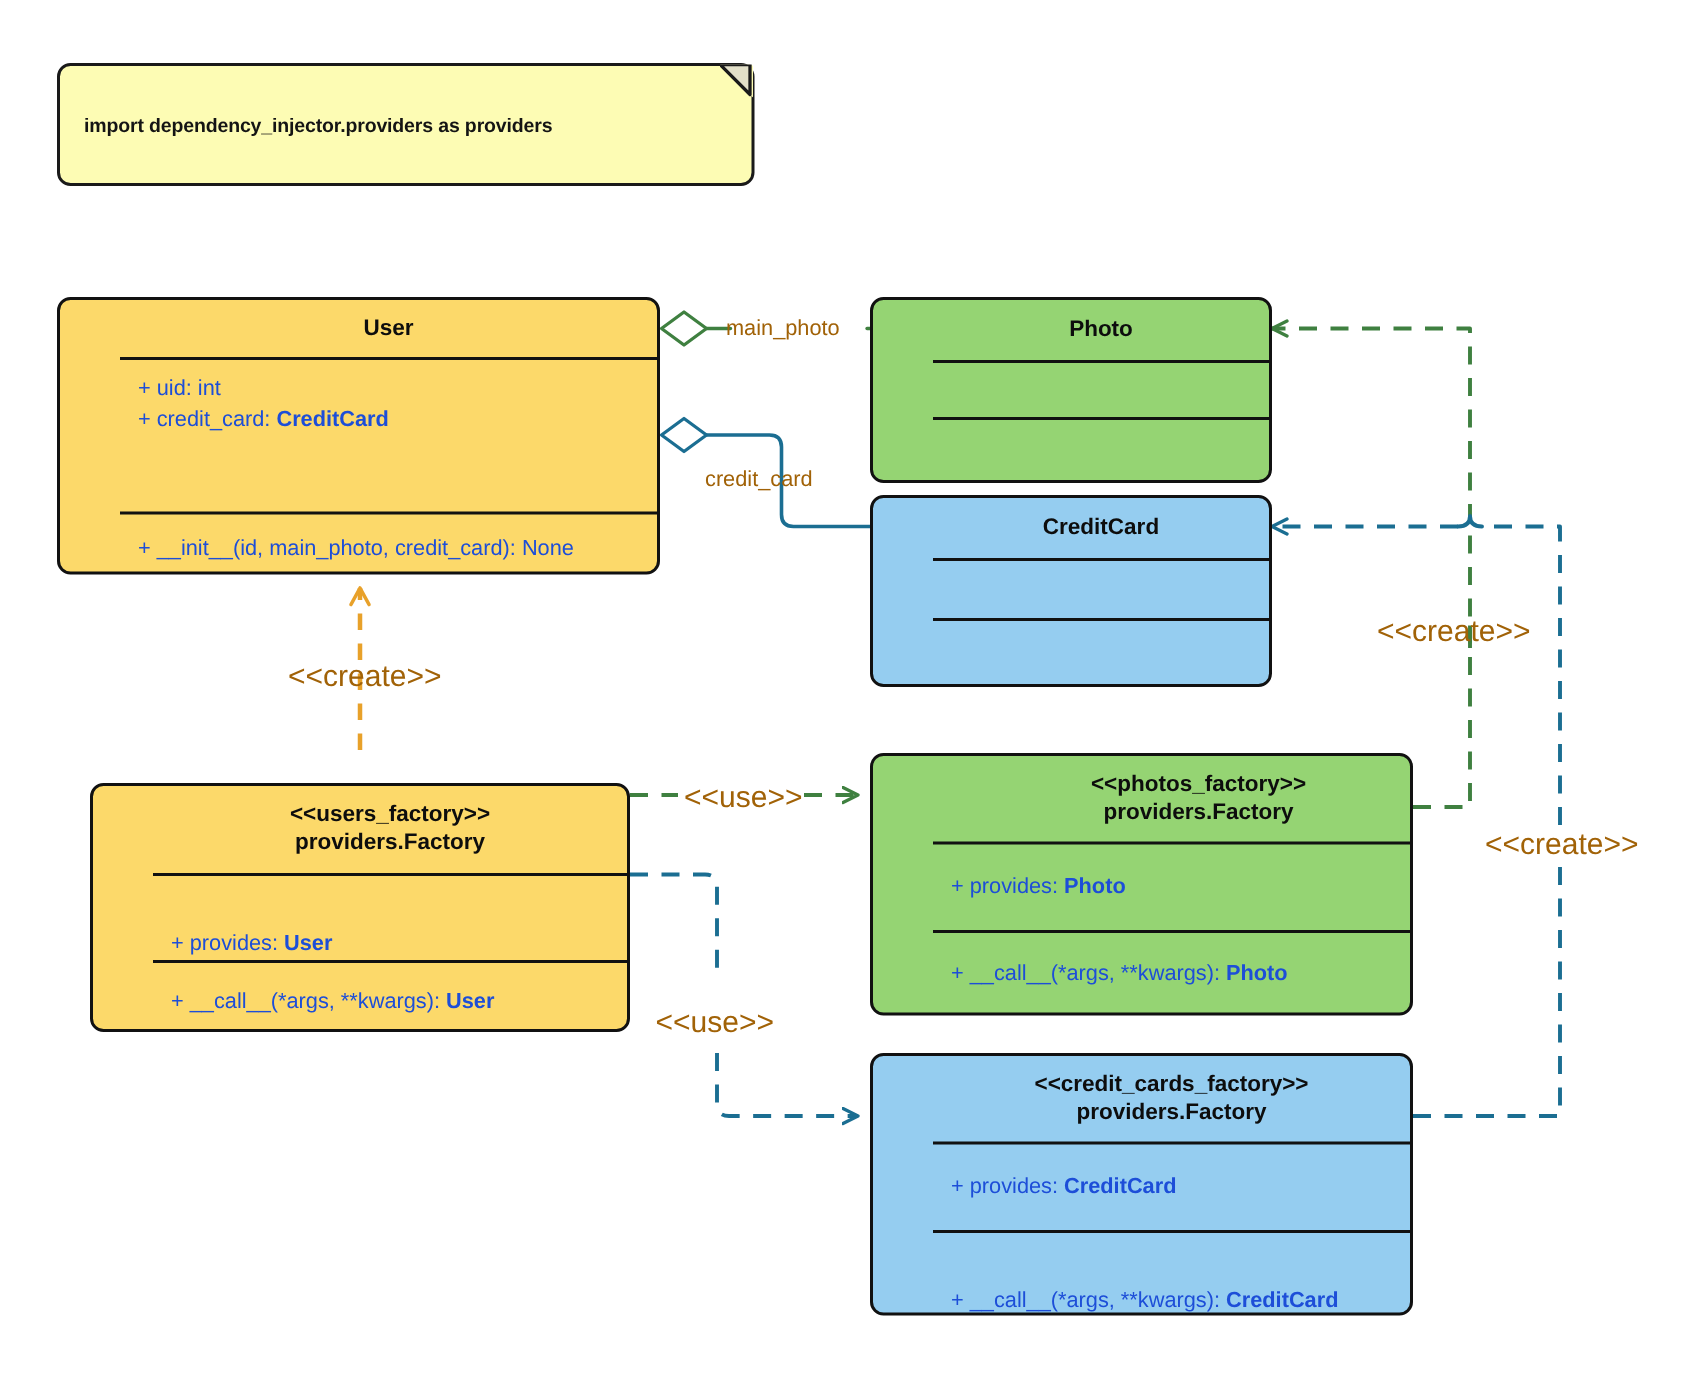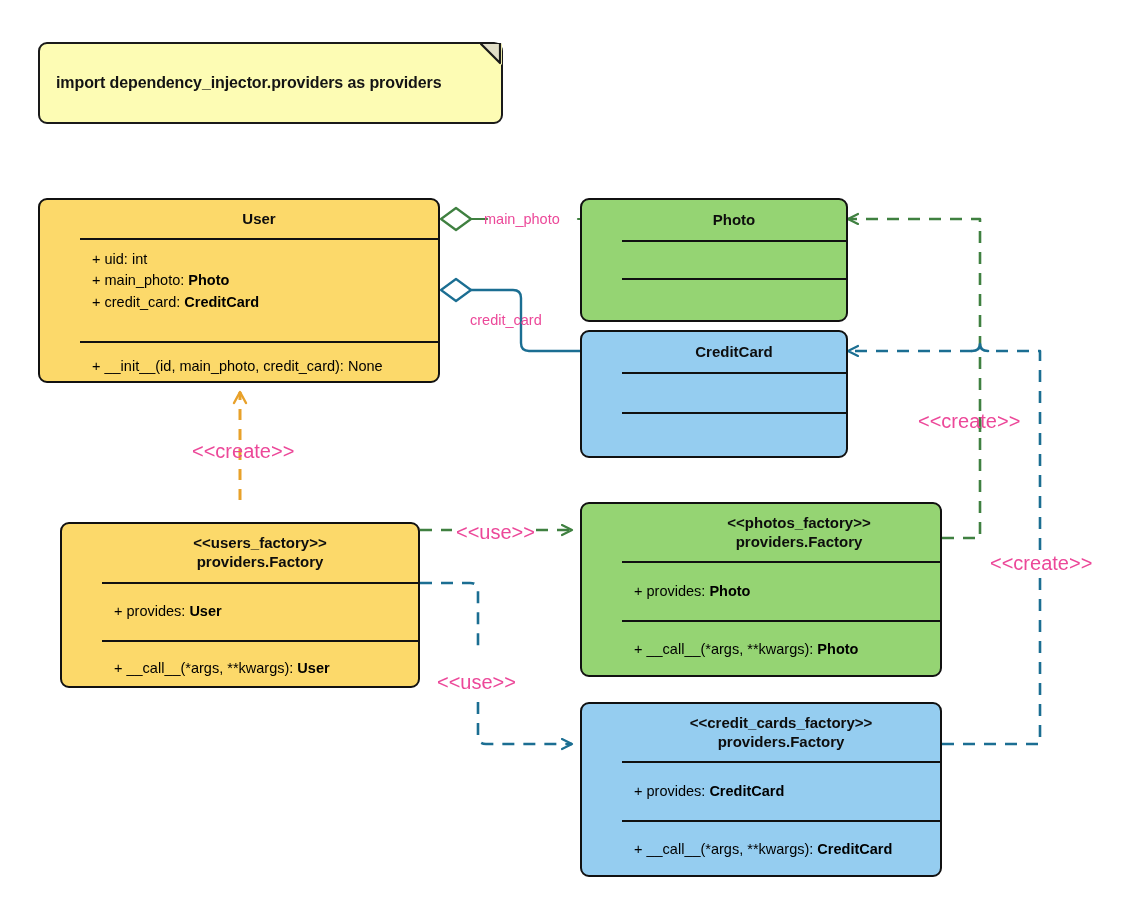--- a/index.html
+++ b/index.html
@@ -32,21 +32,21 @@
     position: absolute;
     box-sizing: border-box;
     background: #fdfcb4;
     border: 2.2px solid #1a1a1a;
     border-radius: 9px;
     display: flex;
     align-items: center;
     padding: 0 16px;
   }
   .note-text {
-    font-size: 16px;
+    font-size: 13px;
     font-weight: bold;
     color: #141414;
     letter-spacing: -0.1px;
     white-space: nowrap;
   }
   .note-fold {
     position: absolute;
     right: -1px;
     top: -1px;
     width: 22px;
@@ -89,31 +89,31 @@
   .cls-sect {
     flex: none;
     display: flex;
     flex-direction: column;
     justify-content: center;
     padding: 0 12px;
   }
   .cls-sect.tight { justify-content: flex-start; padding-top: 9px; }
   .mem {
     font-size: 14.5px;
-    color: #000000;
+    color: #1d4ed8;
     line-height: 1.47;
     white-space: nowrap;
   }
   .mem b { font-weight: bold; }
 
   
   .elabel {
     position: absolute;
     font-size: 14.5px;
-    color: #ec4899;
+    color: #a16207;
     white-space: nowrap;
     background: transparent;
   }
   .elabel.stereo-lbl { font-size: 20px; }
 </style>
 </head>
 <body>
 
 <div id="canvas">
 
@@ -182,23 +182,20 @@
   <div class="cls yellow" style="left:38px; top:198px; width:402px; height:185px;">
     <div class="cls-head" style="height:38px;">
       <span>User</span>
     </div>
     <div class="cls-sep"></div>
     <div class="cls-sect tight" style="height:92px;">
       <div class="mem">
         <span>+ uid: </span><span>int</span>
       </div>
       <div class="mem">
-        <span>+ main_photo: </span><b>Photo</b>
-      </div>
-      <div class="mem">
         <span>+ credit_card: </span><b>CreditCard</b>
       </div>
     </div>
     <div class="cls-sep"></div>
     <div class="cls-sect" style="height:48px;">
       <div class="mem">
         <span>+ __init__(id, main_photo, credit_card): </span><span>None</span>
       </div>
     </div>
   </div>
@@ -222,21 +219,21 @@
     <div class="cls-sep"></div>
     <div class="cls-sect" style="height:42px;"></div>
   </div>
 
   <div class="cls yellow" style="left:60px; top:500px; width:360px; height:166px;margin-top:22px;">
     <div class="cls-head" style="height:58px;">
       <span class="stereo">&lt;&lt;users_factory&gt;&gt;</span>
       <span>providers.Factory</span>
     </div>
     <div class="cls-sep"></div>
-    <div class="cls-sect" style="height:56px;">
+    <div class="cls-sect" style="height:56px;justify-content:flex-end;">
       <div class="mem">
         <span>+ provides: </span><b>User</b>
       </div>
     </div>
     <div class="cls-sep"></div>
     <div class="cls-sect" style="height:54px;">
       <div class="mem">
         <span>+ __call__(*args, **kwargs): </span><b>User</b>
       </div>
     </div>
@@ -266,21 +263,21 @@
       <span class="stereo">&lt;&lt;credit_cards_factory&gt;&gt;</span>
       <span>providers.Factory</span>
     </div>
     <div class="cls-sep"></div>
     <div class="cls-sect" style="height:57px;">
       <div class="mem">
         <span>+ provides: </span><b>CreditCard</b>
       </div>
     </div>
     <div class="cls-sep"></div>
-    <div class="cls-sect" style="height:56px;">
+    <div class="cls-sect" style="height:56px;justify-content:flex-end;">
       <div class="mem">
         <span>+ __call__(*args, **kwargs): </span><b>CreditCard</b>
       </div>
     </div>
   </div>
 
   <div class="elabel" style="left:484px; top:211px;">main_photo</div>
 
   <div class="elabel" style="left:470px; top:312px;">credit_card</div>
 

